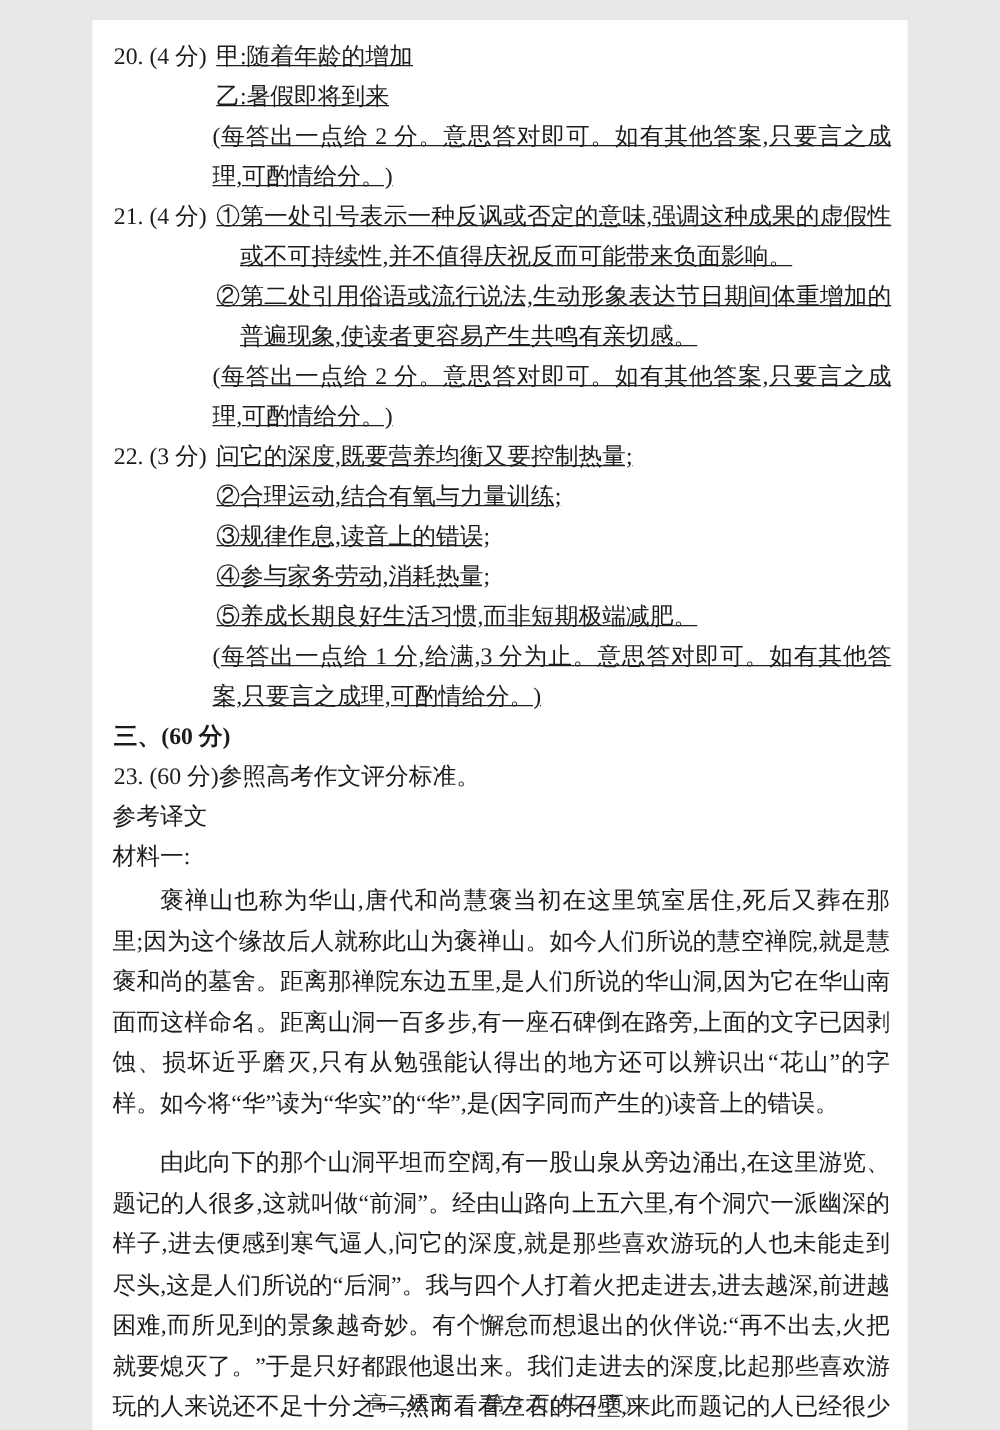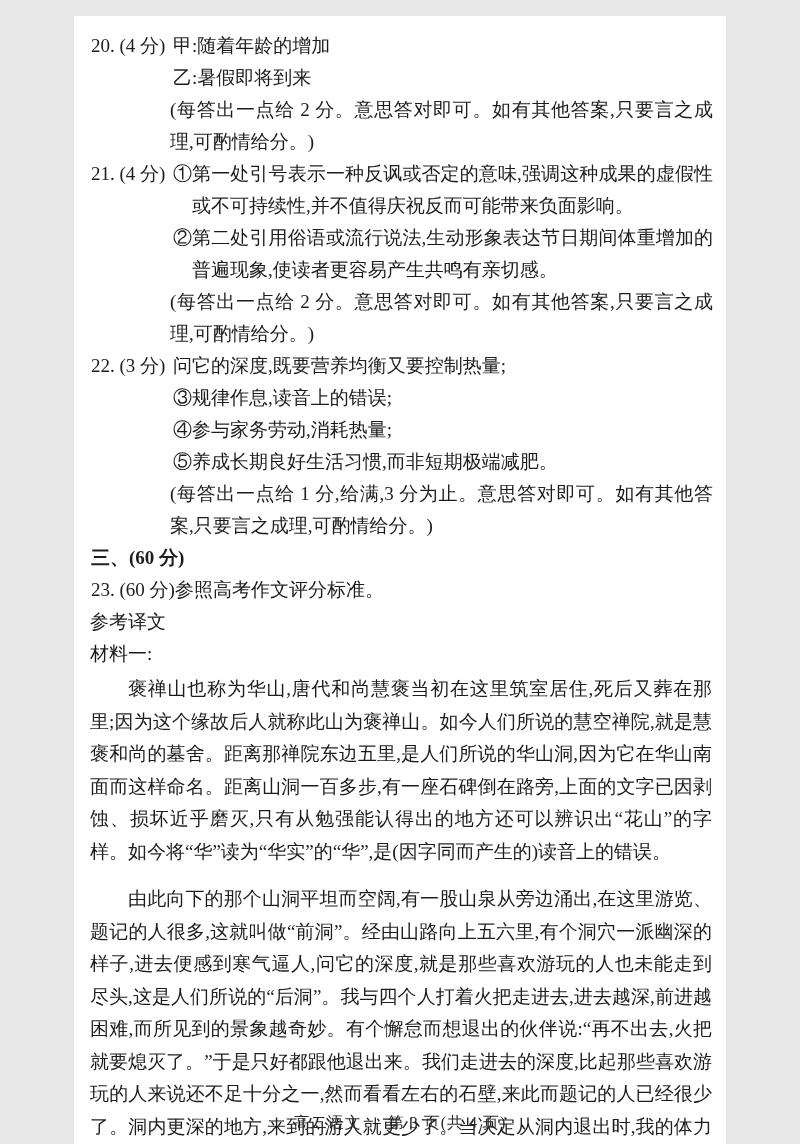--- a/index.html
+++ b/index.html
@@ -28,20 +28,21 @@
   }
   .q-prefix {
     position: absolute;
     left: 1px;
     top: 0;
     white-space: nowrap;
     line-height: 32px;
   }
   .q-body {
     padding-left: 83px;
+    text-decoration: underline;
   }
   .q-line {
     line-height: 32px;
     text-align: justify;
   }
   .q-line.item {
     padding-left: 1em;
     text-indent: -1em;
   }
   .q-line.note {
@@ -115,20 +116,21 @@
       <p class="q-line item">①第一处引号表示一种反讽或否定的意味,强调这种成果的虚假性或不可持续性,并不值得庆祝反而可能带来负面影响。</p>
       <p class="q-line item">②第二处引用俗语或流行说法,生动形象表达节日期间体重增加的普遍现象,使读者更容易产生共鸣有亲切感。</p>
       <p class="q-line note">(每答出一点给 2 分。意思答对即可。如有其他答案,只要言之成理,可酌情给分。)</p>
     </div>
   </section>
 
   <section class="question">
     <span class="q-prefix">22. (3 分)</span>
     <div class="q-body">
       <p class="q-line item">问它的深度,既要营养均衡又要控制热量;</p>
+      <p class="q-line item">②合理运动,结合有氧与力量训练;</p>
       <p class="q-line item">③规律作息,读音上的错误;</p>
       <p class="q-line item">④参与家务劳动,消耗热量;</p>
       <p class="q-line item">⑤养成长期良好生活习惯,而非短期极端减肥。</p>
       <p class="q-line note">(每答出一点给 1 分,给满,3 分为止。意思答对即可。如有其他答案,只要言之成理,可酌情给分。)</p>
     </div>
   </section>
 
   <p class="section-heading">三、(60 分)</p>
 
   <p class="q23-line"><span>23. (60 分)</span><span>参照高考作文评分标准。</span></p>

